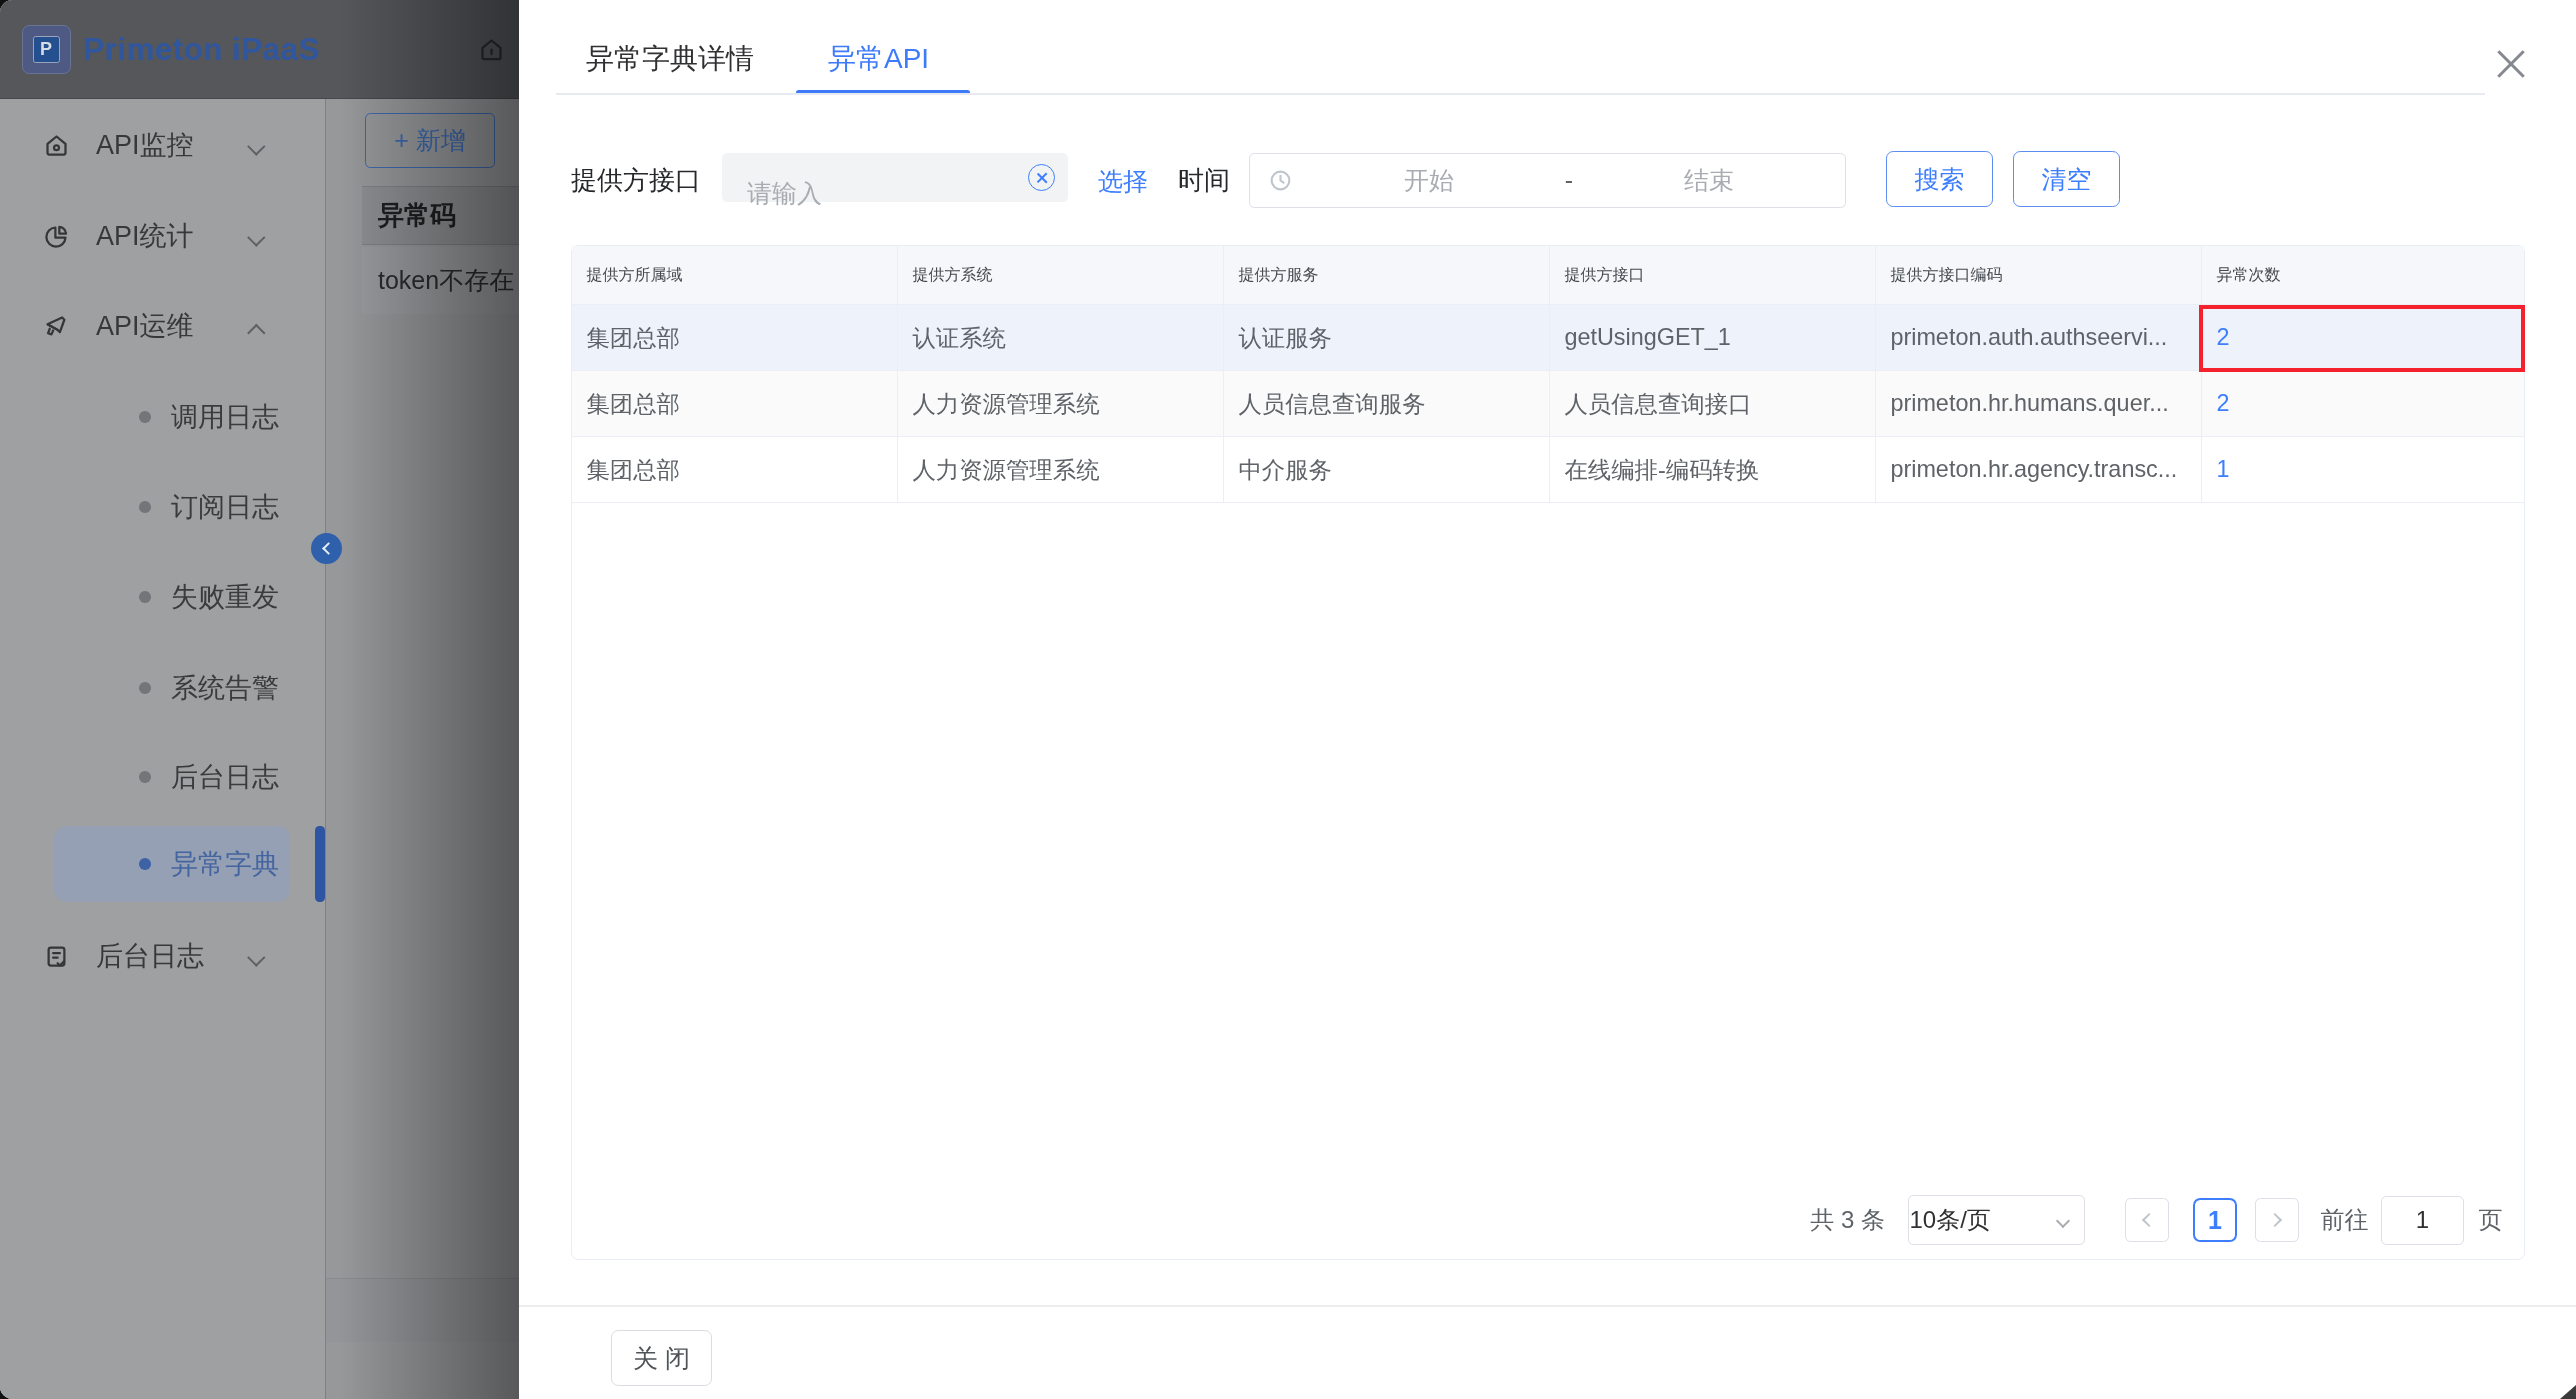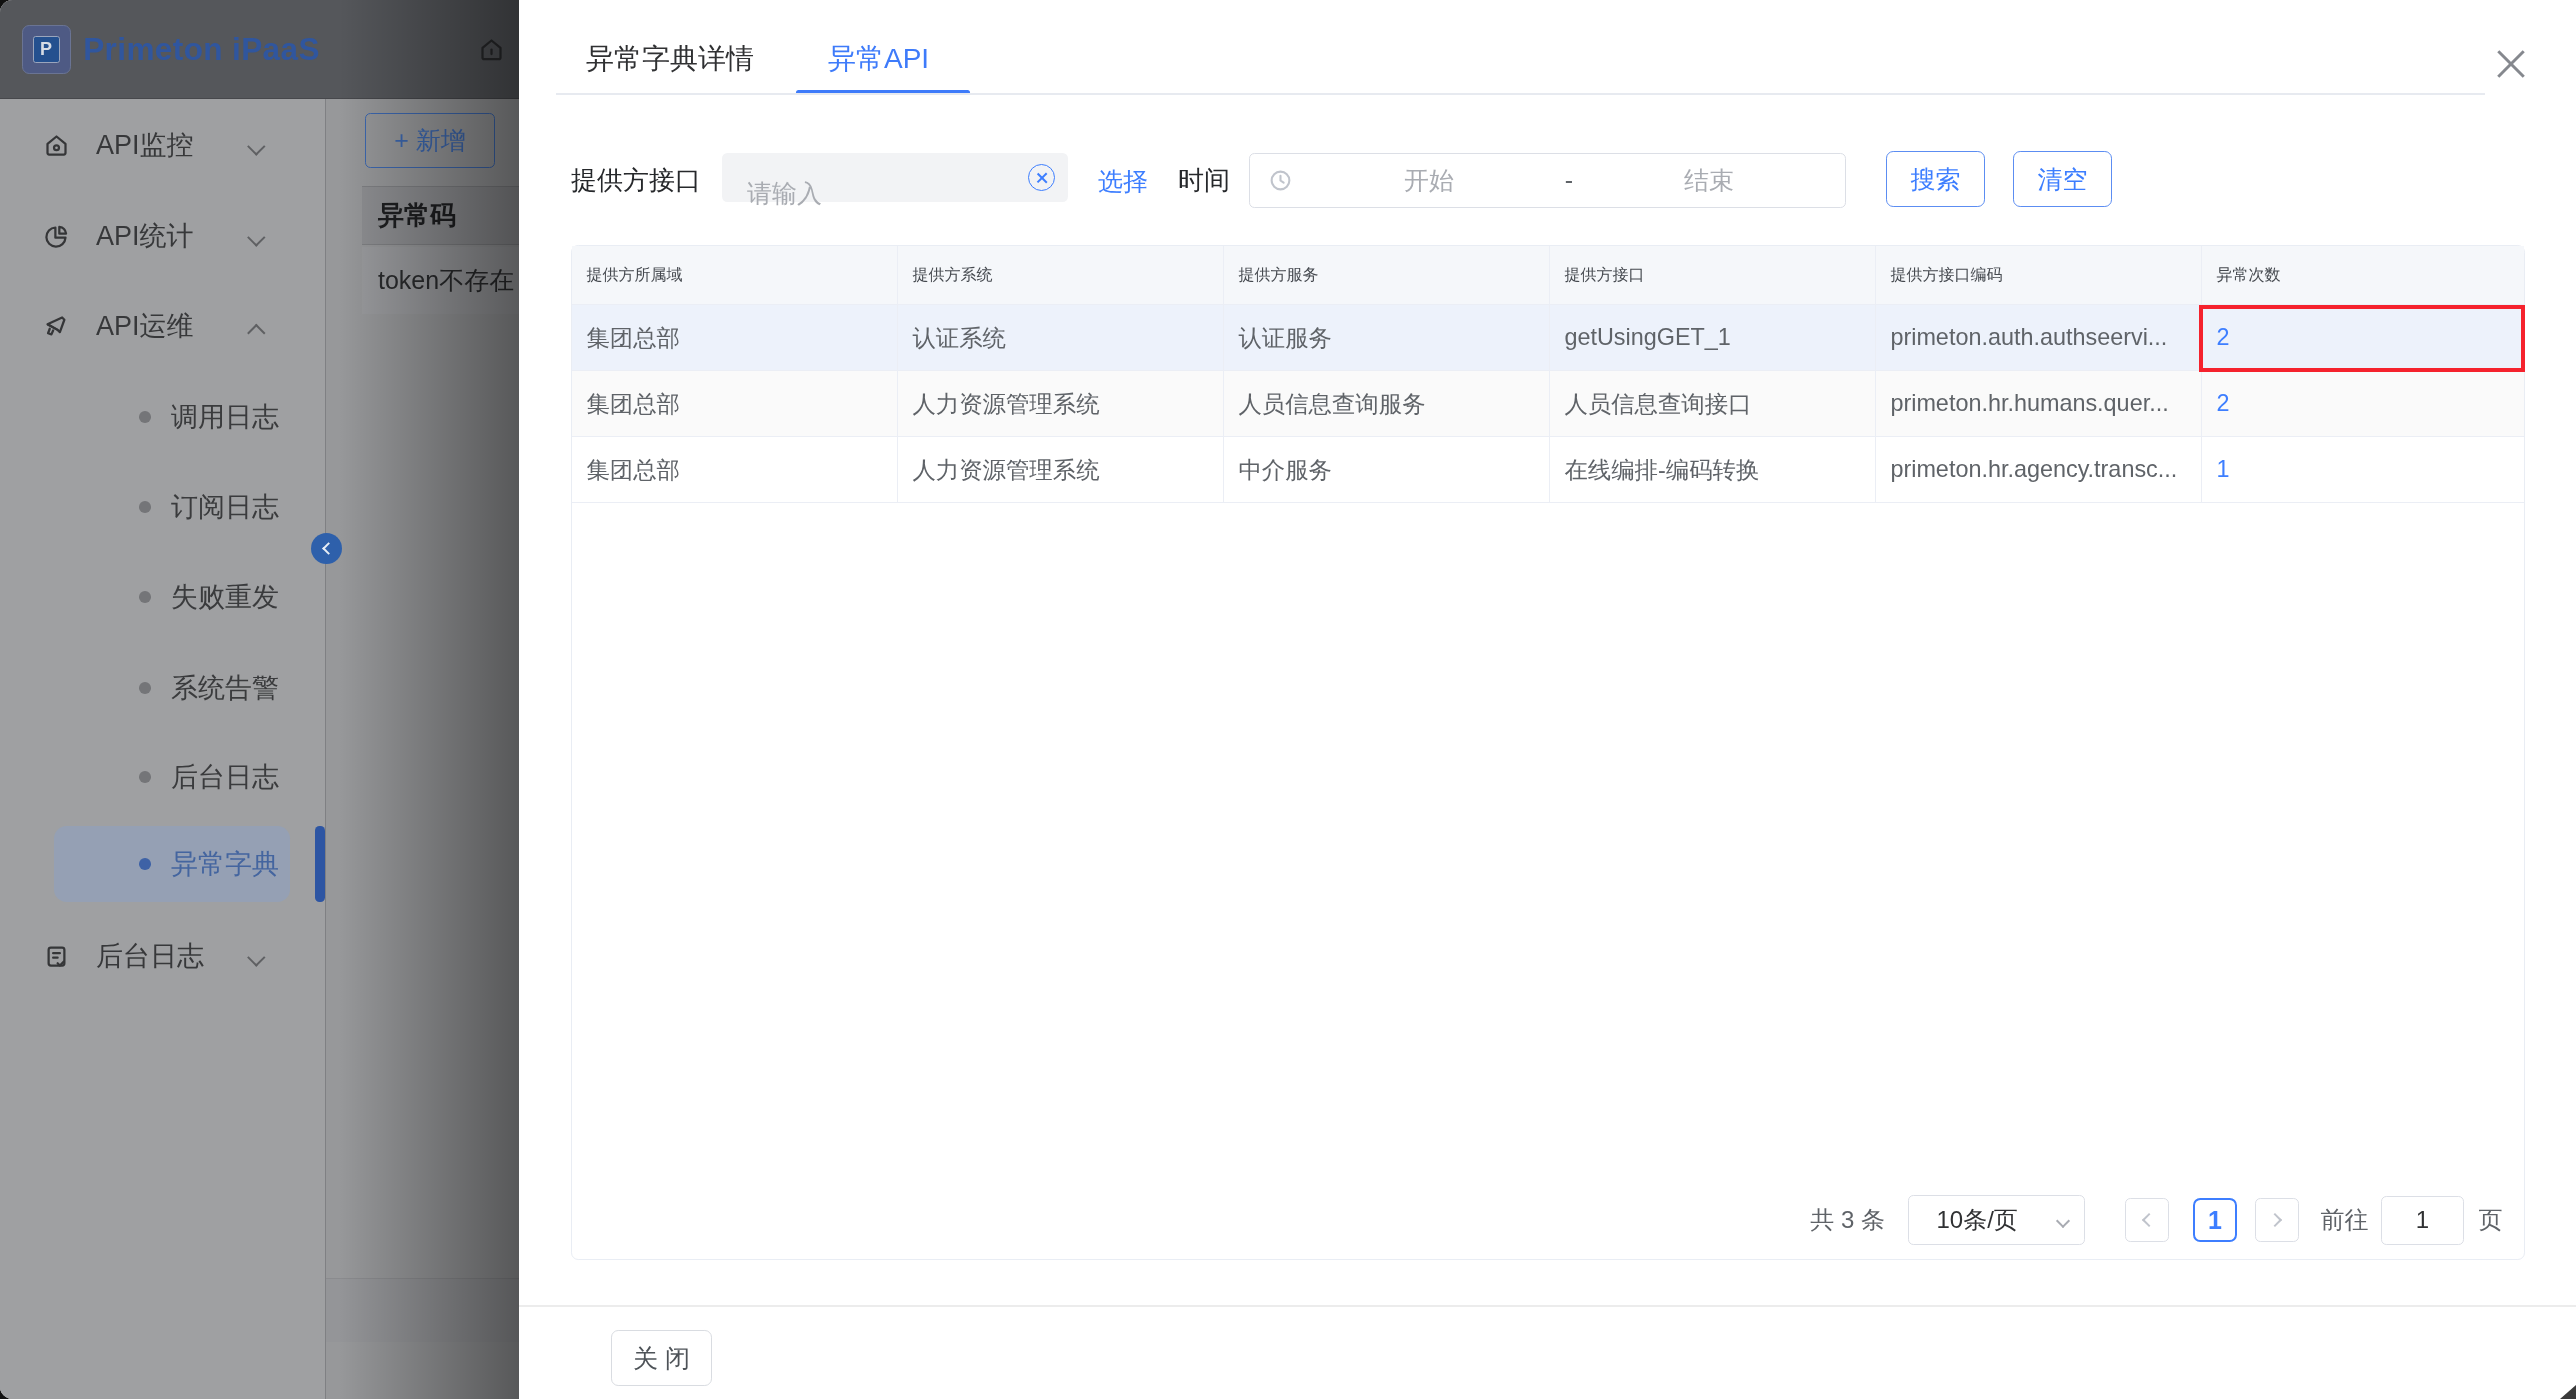--- a/index.html
+++ b/index.html
@@ -72,21 +72,21 @@
   .clear-icon::before, .clear-icon::after { content:""; position:absolute; left:50%; top:50%; width:12.6px; height:2.2px; background:#3D7EFF; }
   .clear-icon::before { transform:translate(-50%,-50%) rotate(45deg); }
   .clear-icon::after { transform:translate(-50%,-50%) rotate(-45deg); }
   .select-link { position:absolute; left:579px; top:165px; font-size:25px; color:#3D7EFF; cursor:pointer; }
   .time-label { left:659px; }
   .datebox { position:absolute; left:730px; top:153px; width:597px; height:55px; border:1.8px solid #DCDFE6;
     border-radius:5.4px; background:#fff; display:flex; align-items:center; }
   .clock { width:25px; height:25px; margin-left:18px; }
   .datebox .dph { flex:1; text-align:center; font-size:25px; color:#A9ACB2; }
   .datebox .dsep { font-size:25px; color:#5F6368; }
-  .btn-plain { position:absolute; top:151px; width:99px; height:56px; background:#fff; border:1.8px solid #5C8DF2;
+  .btn-plain { position:absolute; top:151px; width:107px; height:56px; background:#fff; border:1.8px solid #5C8DF2;
     border-radius:7.2px; font-size:25px; color:#3D7EFF; display:flex; align-items:center; justify-content:center; cursor:pointer; }
   .btn-search { left:1367px; }
   .btn-clear { left:1494px; }
 
   .tablebox { position:absolute; left:52px; top:245px; width:1954px; height:1015px; border:1.8px solid #E9EDF4; border-radius:7.2px; }
   .thead { display:flex; height:59px; background:#F5F7FA; border-bottom:0.9px solid #EBEEF5; }
   .th { width:326px; display:flex; align-items:center; padding-left:14.4px; font-size:16px; color:#45494F;
     border-right:0.9px solid #EBEEF5; }
   .th:last-child { border-right:none; flex:1; }
   .trow { display:flex; height:66px; border-bottom:0.9px solid #EBEEF5; }
@@ -95,21 +95,21 @@
   .trow.r2 { background:#FFFFFF; }
   .td { width:326px; display:flex; align-items:center; padding-left:14.4px; font-size:23.4px; color:#5F6368;
     border-right:0.9px solid #EBEEF5; overflow:hidden; white-space:nowrap; }
   .td:last-child { border-right:none; flex:1; }
   .td.link { color:#3D7EFF; cursor:pointer; }
   .red-box { position:absolute; left:1627px; top:59px; width:326px; height:67px; border:4.5px solid #F5222D; pointer-events:none; }
 
   .pagination { position:absolute; right:21.6px; top:948px; height:52px; display:flex; align-items:center; }
   .pg-total { font-size:24px; color:#5F6368; margin-right:23.4px; }
   .pg-select { position:relative; width:177px; height:50px; border:1.8px solid #DCDFE6; border-radius:5.4px;
-    display:flex; align-items:center; padding-left:27px; font-size:24px; color:#303133; margin-right:40px; cursor:pointer; }
+    display:flex; align-items:center; font-size:24px; color:#303133; margin-right:40px; cursor:pointer; }
   .pg-select .s-chev { position:absolute; right:16px; top:20px; width:10px; height:10px;
     border-right:2.2px solid #A8ABB2; border-bottom:2.2px solid #A8ABB2; transform:rotate(45deg); }
   .pg-nav { width:44px; height:44px; border:1.8px solid #DCDFE6; border-radius:5.4px; display:flex; align-items:center;
     justify-content:center; cursor:pointer; }
   .pg-nav.prev { margin-right:23.4px; }
   .pg-nav.next { margin-right:21.6px; }
   .n-chev { width:10px; height:10px; border-left:2.7px solid #C0C4CC; border-bottom:2.7px solid #C0C4CC; }
   .n-chev.left { transform:rotate(45deg); margin-left:3.6px; }
   .n-chev.right { transform:rotate(-135deg); margin-right:3.6px; }
   .pg-cur { width:44px; height:44px; border:2.7px solid #3D7EFF; border-radius:7.2px; display:flex; align-items:center;

